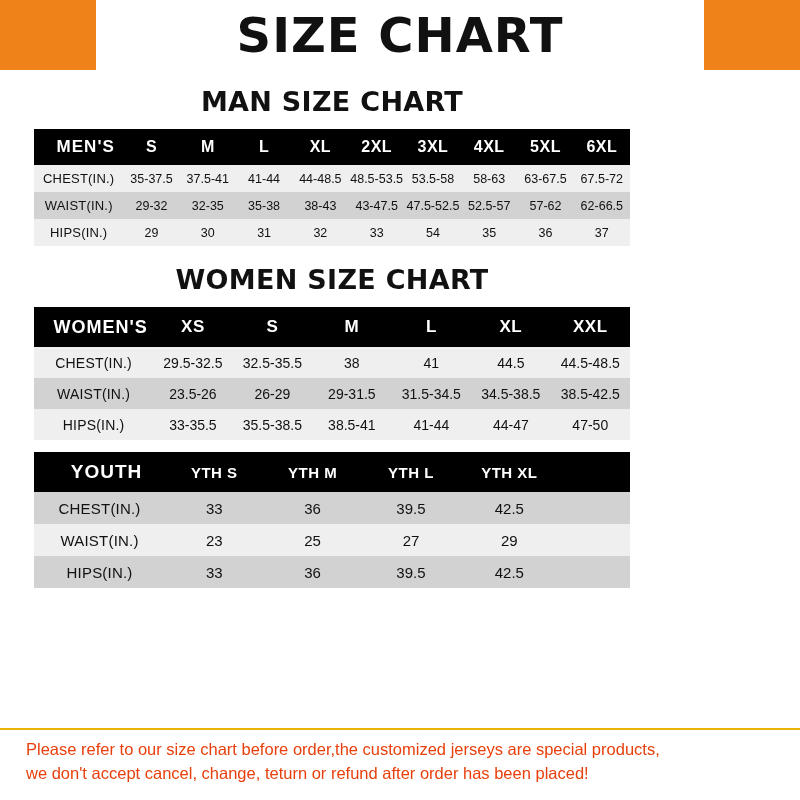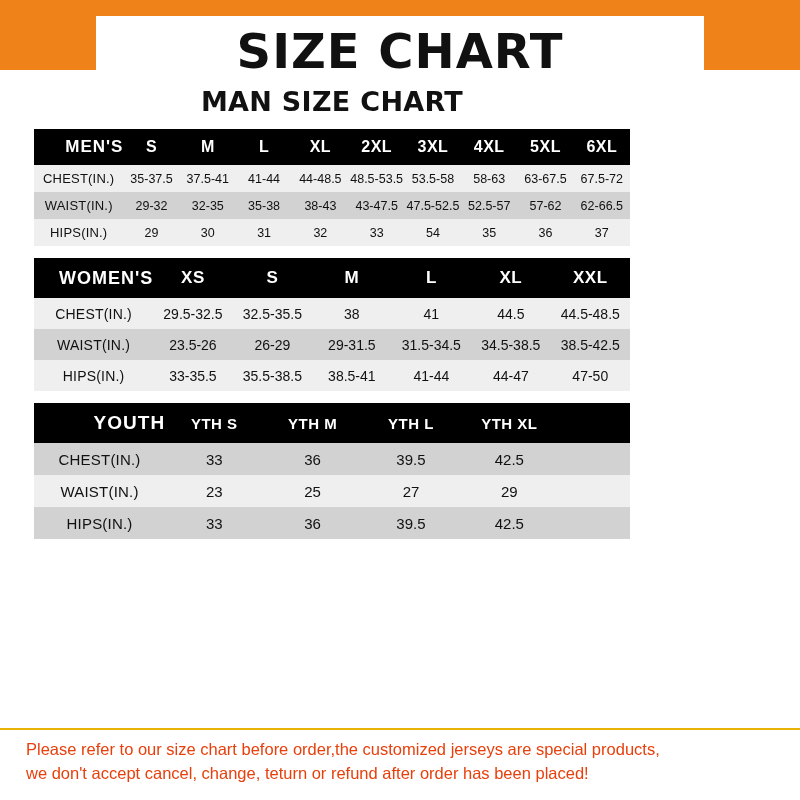--- a/index.html
+++ b/index.html
@@ -21,21 +21,21 @@
   
   .top-band {
     position: absolute;
     top: 0; left: 0;
     width: 800px;
     height: 70px;
     background: #ef8319;
   }
   .top-band-inner {
     position: absolute;
-    top: 16px;
+    top: 0;
     left: 96px;
     width: 608px;
     height: 70px;
     background: #ffffff;
     display: flex;
     align-items: center;
     justify-content: center;
   }
   .main-title {
     font-family: "DejaVu Sans", sans-serif;
@@ -84,21 +84,21 @@
   }
   table.chart thead td {
     background: #000000;
     color: #ffffff;
     font-weight: bold;
     height: 36px;
     font-size: 16px;
     letter-spacing: 0.5px;
   }
   table.chart thead td.rowhead {
-    text-align: right;
+    text-align: center;
     padding-left: 14px;
     font-size: 17px;
     letter-spacing: 1px;
     margin-left: 24px;
   }
   table.chart tbody tr.light td { background: #efefef; }
   table.chart tbody tr.dark td { background: #d2d2d2; }
   table.chart tbody td.rowhead {
     font-size: 13px;
     letter-spacing: 0.2px;
@@ -193,20 +193,21 @@
           <td>32</td>
           <td>33</td>
           <td>54</td>
           <td>35</td>
           <td>36</td>
           <td>37</td>
         </tr>
       </tbody>
     </table>
 
+    <h2 class="section-title t-women">WOMEN SIZE CHART</h2>
     <table class="chart women">
       <thead>
         <tr>
           <td class="rowhead" style="width:20%">WOMEN'S</td>
           <td>XS</td>
           <td>S</td>
           <td>M</td>
           <td>L</td>
           <td>XL</td>
           <td>XXL</td>

